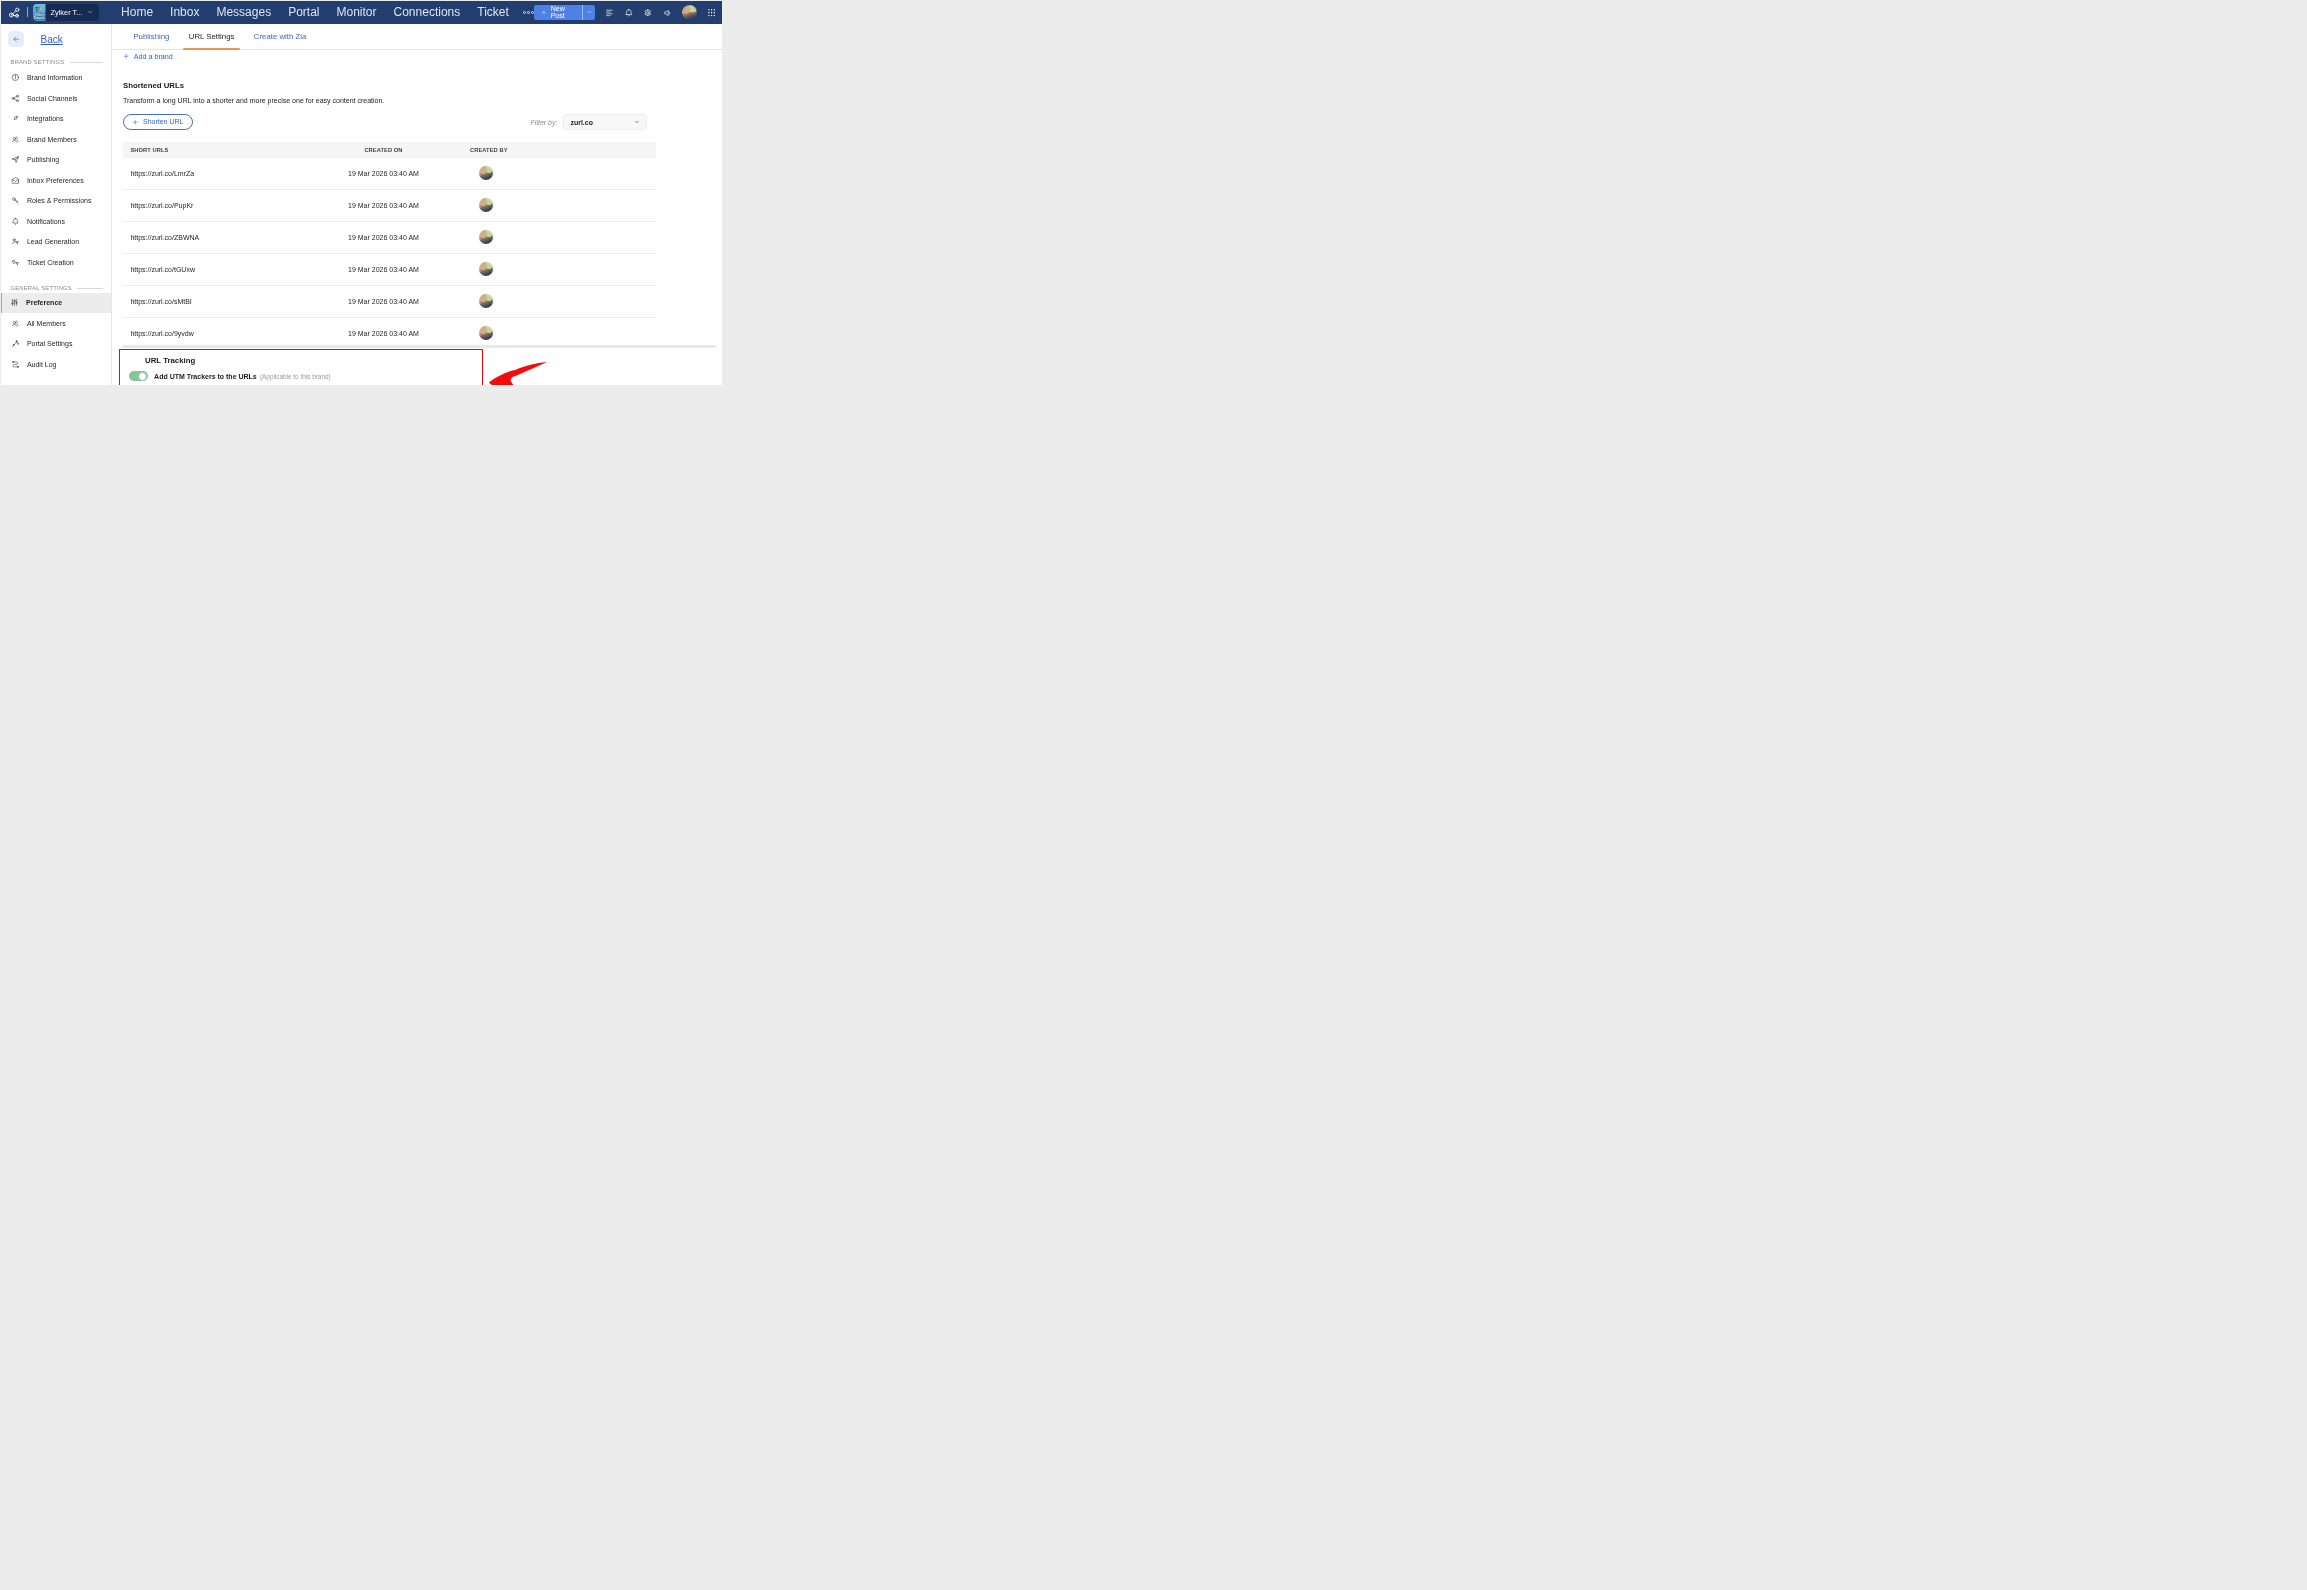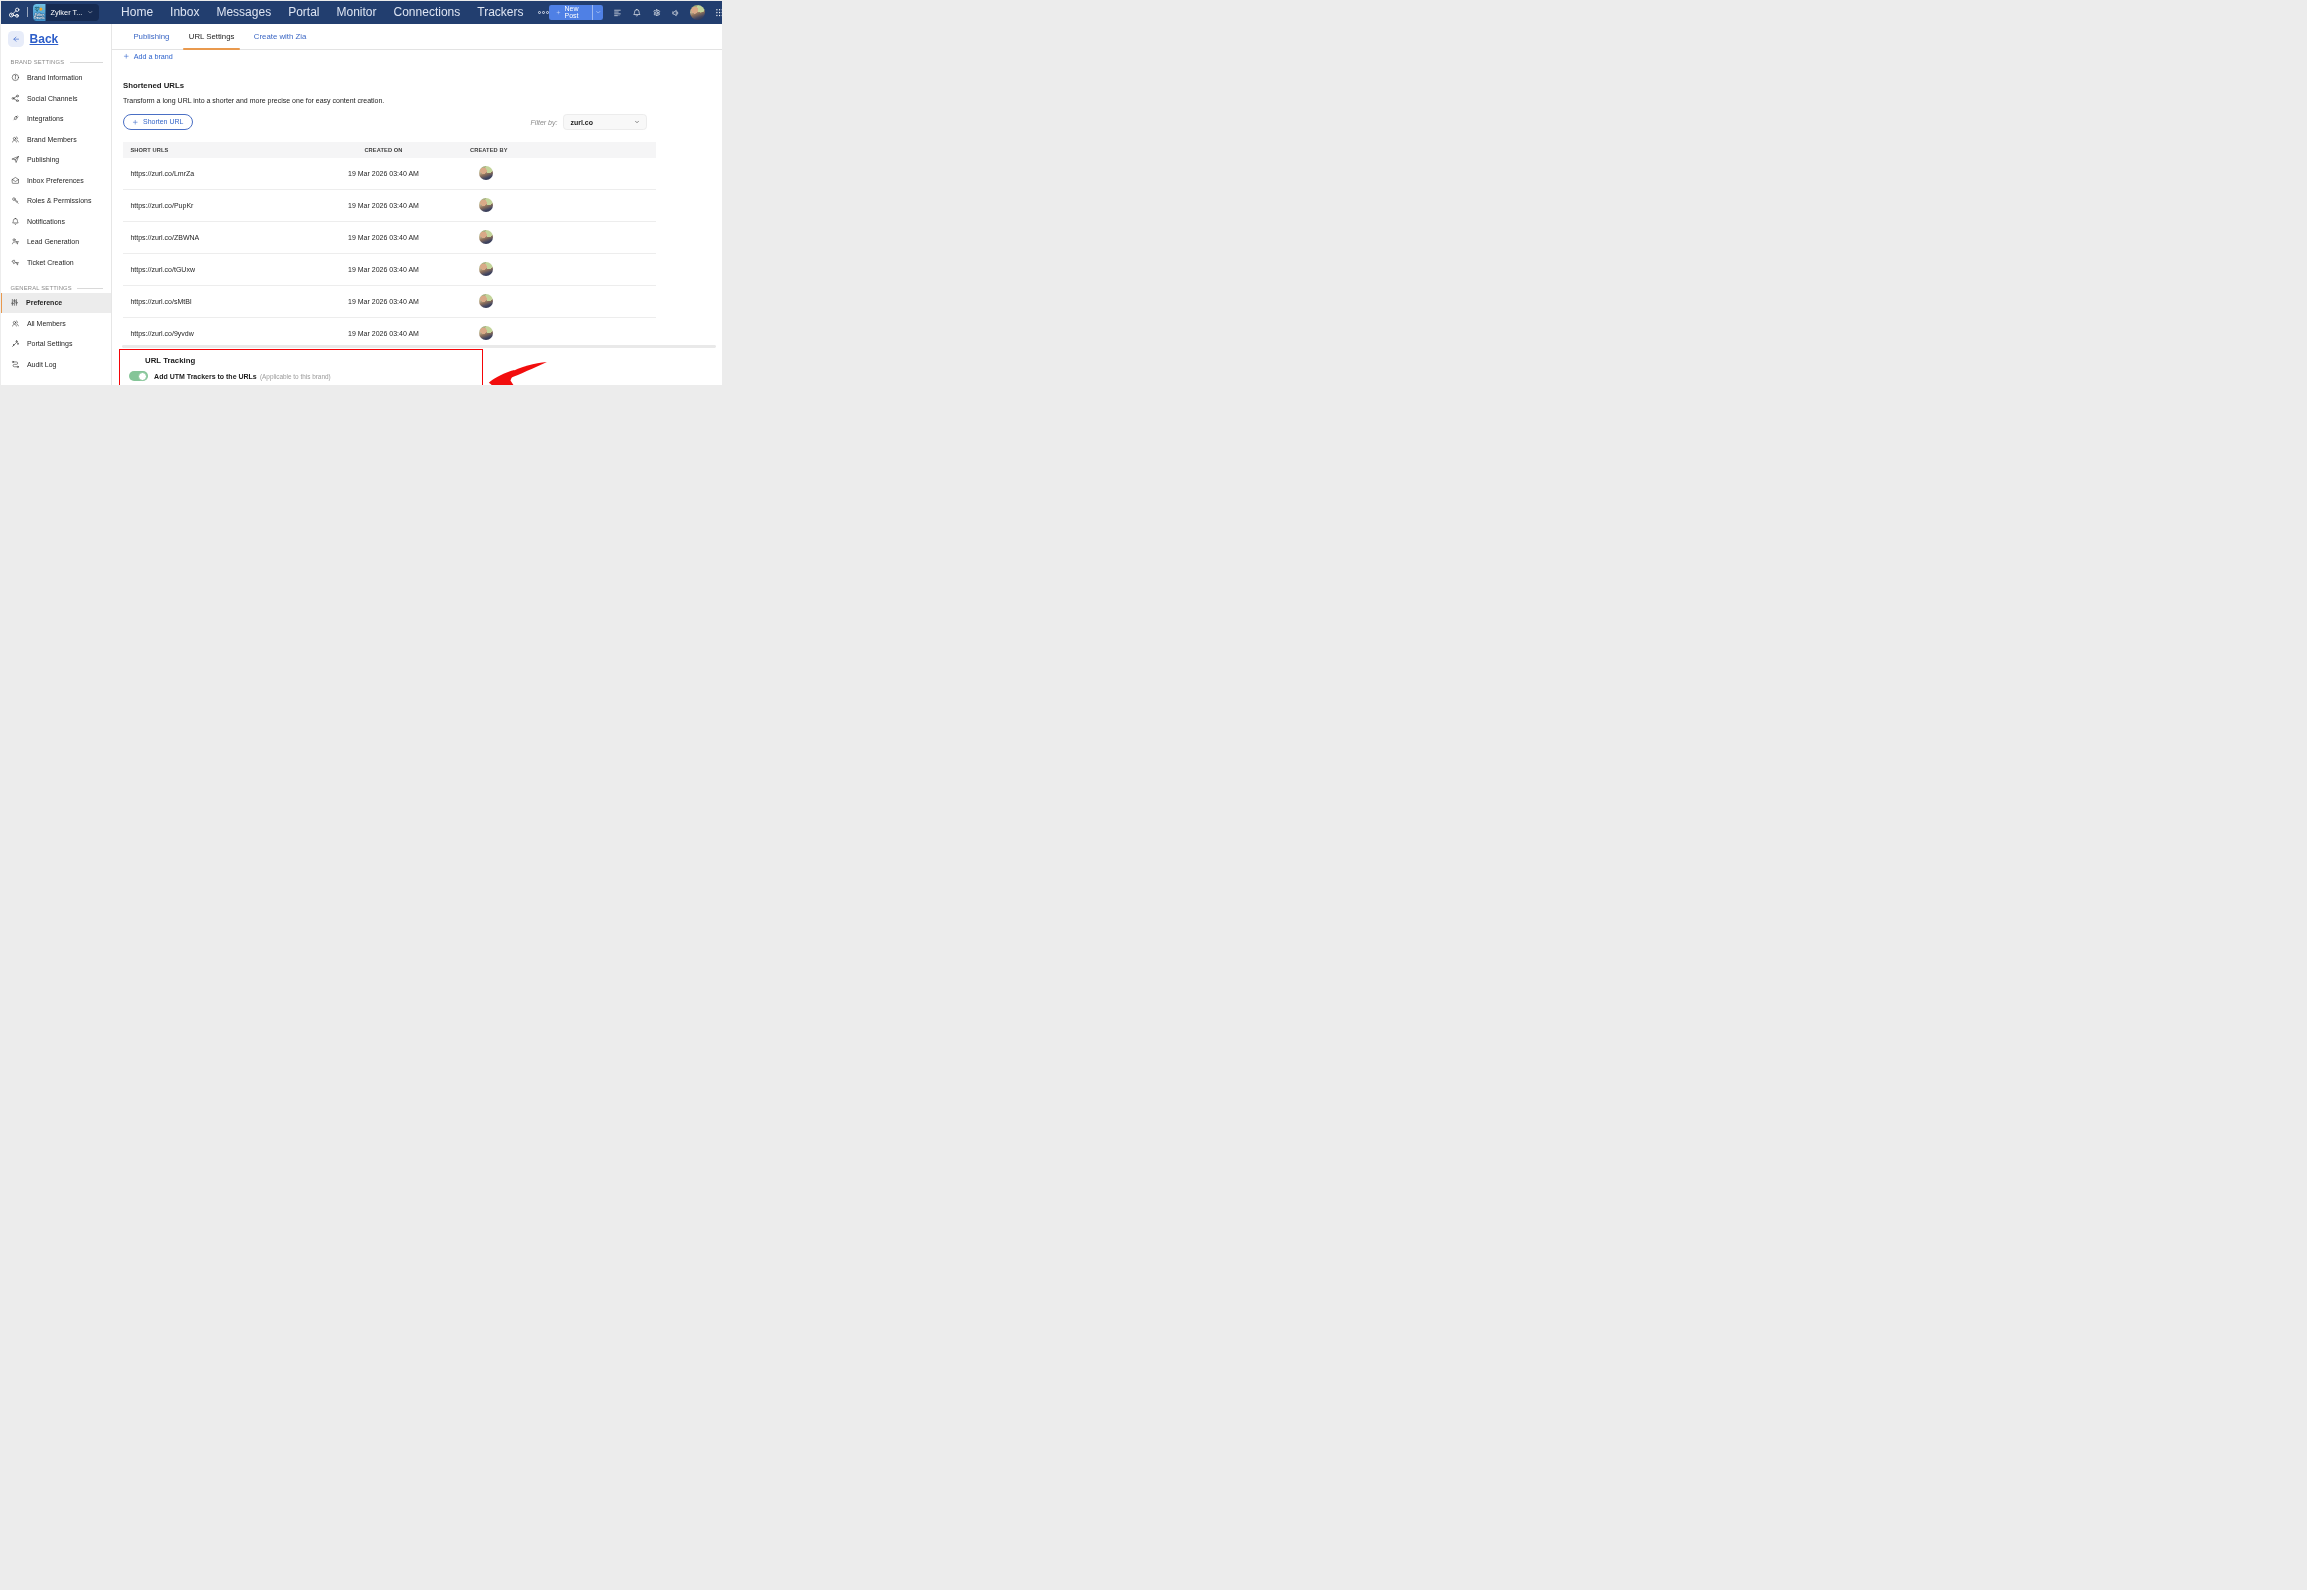--- a/index.html
+++ b/index.html
@@ -27,21 +27,21 @@
     background:
       radial-gradient(circle at 32% 34%, #d9a987 0 24%, rgba(0,0,0,0) 25%),
       radial-gradient(circle at 72% 22%, #c3d49a 0 26%, rgba(0,0,0,0) 27%),
       linear-gradient(160deg, #93a96f 0%, #c2b392 38%, #8c6f5a 56%, #3f4460 78%, #2c3048 100%);
   }
 
   
   .sidebar { position:absolute; top:23px; left:0; width:111px; bottom:0; background:#fff; border-right:0.5px solid #e6e6e6; }
   .back-row { display:flex; align-items:center; padding:7.4px 0 0 6.5px; cursor:pointer; }
   .back-ic { width:15.7px; height:15.7px; border-radius:4.6px; background:#e7ecf9; display:flex; align-items:center; justify-content:center; }
-  .back-lb { margin-left:6px; color:#2d5ec9; font-size:12px; font-weight:bold; text-decoration:underline; }
+  .back-lb { margin-left:17px; color:#2d5ec9; font-size:10px; font-weight:normal; text-decoration:underline; }
   .sec-head { display:flex; align-items:center; margin:12.5px 8.3px 1.8px 9.2px; }
   .sec-head span { font-size:5.8px; color:#8a8a8a; letter-spacing:0.2px; white-space:nowrap; }
   .sec-head i { flex:1; height:0.5px; background:#d9d9d9; margin-left:5.5px; }
   .sb-item { height:20.5px; display:flex; align-items:center; padding-left:9.7px; gap:7px; cursor:pointer; }
   .sb-item .sb-lb { font-size:7px; color:#1f1f1f; }
   .sb-item.active { background:#ececec; border-left:1.8px solid #e9994d; padding-left:7.8px; }
   .sb-item.active .sb-lb { font-weight:bold; }
   .sb-ic { width:8.8px; height:8.8px; display:flex; align-items:center; justify-content:center; flex:none; }
   svg.ic { stroke:#2a2a2a; fill:none; stroke-width:1.5; stroke-linecap:round; stroke-linejoin:round; }
   svg.w  { stroke:#fff; fill:none; stroke-width:1.6; stroke-linecap:round; stroke-linejoin:round; }
@@ -131,21 +131,21 @@
             <path d="m6 9 6 6 6-6"></path>
           </svg>
       </div>
       <div class="nav-menu">
         <span class="nav-item">Home</span>
         <span class="nav-item">Inbox</span>
         <span class="nav-item">Messages</span>
         <span class="nav-item">Portal</span>
         <span class="nav-item">Monitor</span>
         <span class="nav-item">Connections</span>
-        <span class="nav-item">Trackers</span>
+        <span class="nav-item">Ticket</span>
       </div>
       <div class="nav-more">
           <i></i>
           <i></i>
           <i></i>
         </div>
     </div>
 
     <div class="nav-right">
       <div class="newpost">

